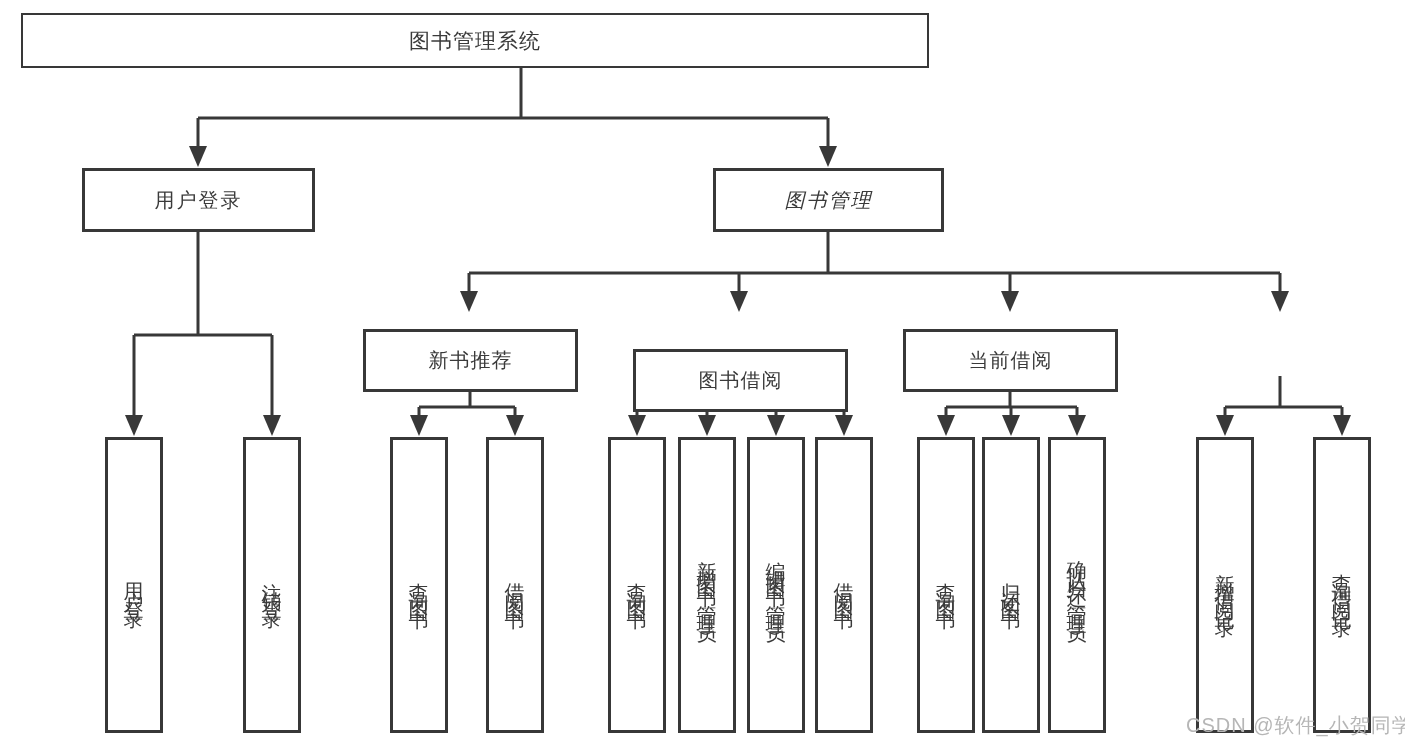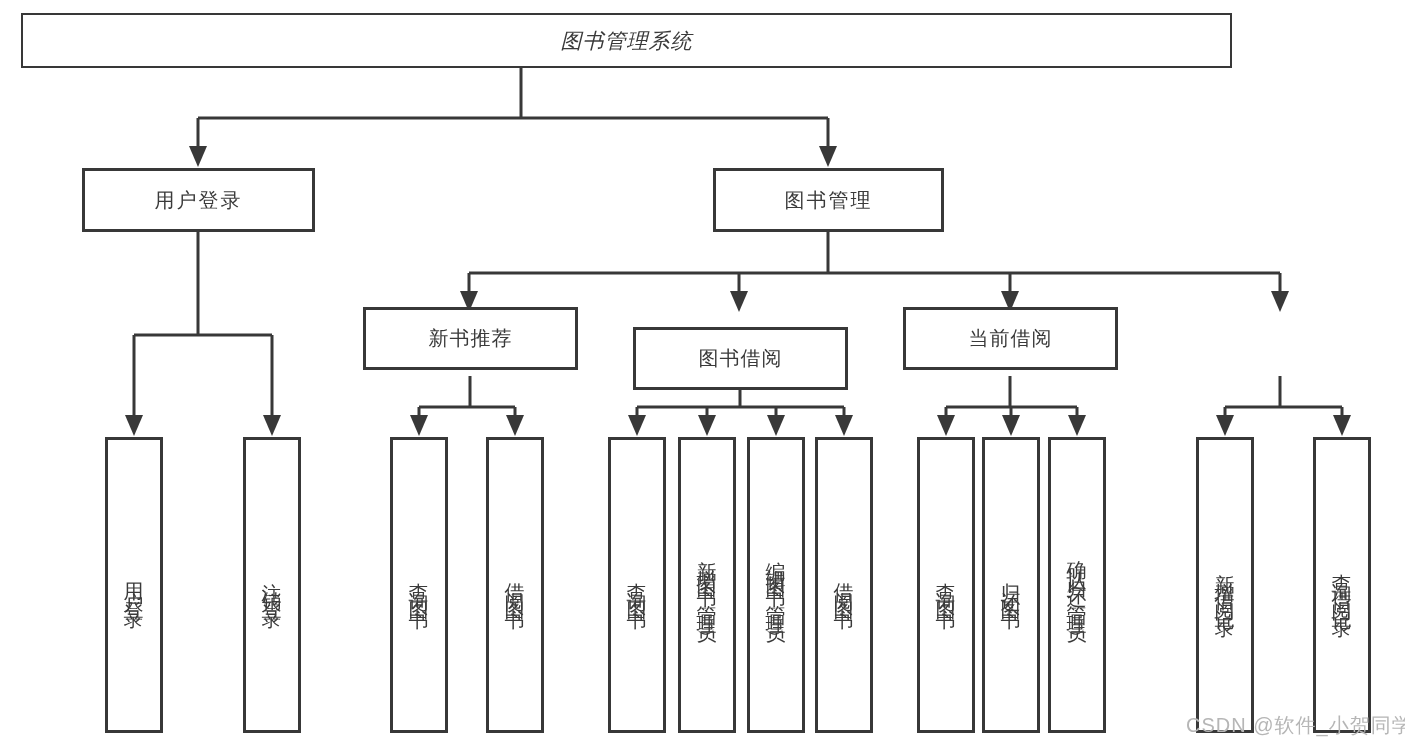--- a/index.html
+++ b/index.html
@@ -10,23 +10,23 @@
   }
   .wires{position:absolute;left:0;top:0;z-index:0;}
   .wires path{fill:none;stroke:#383838;stroke-width:3;}
   .wires polygon{fill:#383838;stroke:none;}
   .box{
     position:absolute;box-sizing:border-box;background:#ffffff;
     border:3px solid #383838;color:#3a3a3a;
     display:flex;align-items:center;justify-content:center;
     z-index:1;text-align:center;
   }
-  .box-root{left:21px;top:13px;width:1211px;height:55px;border-width:2px;font-size:21px;letter-spacing:1px;font-style:italic;}
+  .box-root{left:21px;top:13px;width:908px;height:55px;border-width:2px;font-size:21px;letter-spacing:1px;}
   .box-l2{top:168px;width:233px;height:64px;font-size:20px;letter-spacing:2px;}
-  .box-l3{top:307px;width:215px;height:63px;font-size:20px;letter-spacing:1px;}
+  .box-l3{top:329px;width:215px;height:63px;font-size:20px;letter-spacing:1px;}
   .leaf{
     top:437px;width:58px;height:296px;font-size:20px;
     writing-mode:vertical-rl;letter-spacing:9px;line-height:1;
   }
   .watermark{
     position:absolute;left:1186px;top:712px;z-index:5;
     font-size:20px;color:#b6b6b6;letter-spacing:1px;white-space:nowrap;
   }
 </style>
 </head>
@@ -73,21 +73,21 @@
     <g>
       <path d="M1280 376 V407 M1225 407 H1342 M1225 407 V415 M1342 407 V415"></path>
       <polygon points="1216,415 1234,415 1225,436"></polygon>
       <polygon points="1333,415 1351,415 1342,436"></polygon>
     </g>
   </svg>
 
   <div class="box box-root">图书管理系统</div>
 
   <div class="box box-l2" style="left:82px;">用户登录</div>
-  <div class="box box-l2" style="left:713px;width:231px;">图书管理</div>
+  <div class="box box-l2" style="left:713px;width:231px;font-style:italic;">图书管理</div>
 
   <div class="box box-l3" style="left:363px;">新书推荐</div>
   <div class="box box-l3" style="left:633px;margin-top:20px;">图书借阅</div>
   <div class="box box-l3" style="left:903px;">当前借阅</div>
 
   <div class="box leaf" style="left:105px;">用户登录</div>
   <div class="box leaf" style="left:243px;">注销登录</div>
 
   <div class="box leaf" style="left:390px;">查询图书</div>
   <div class="box leaf" style="left:486px;">借阅图书</div>

